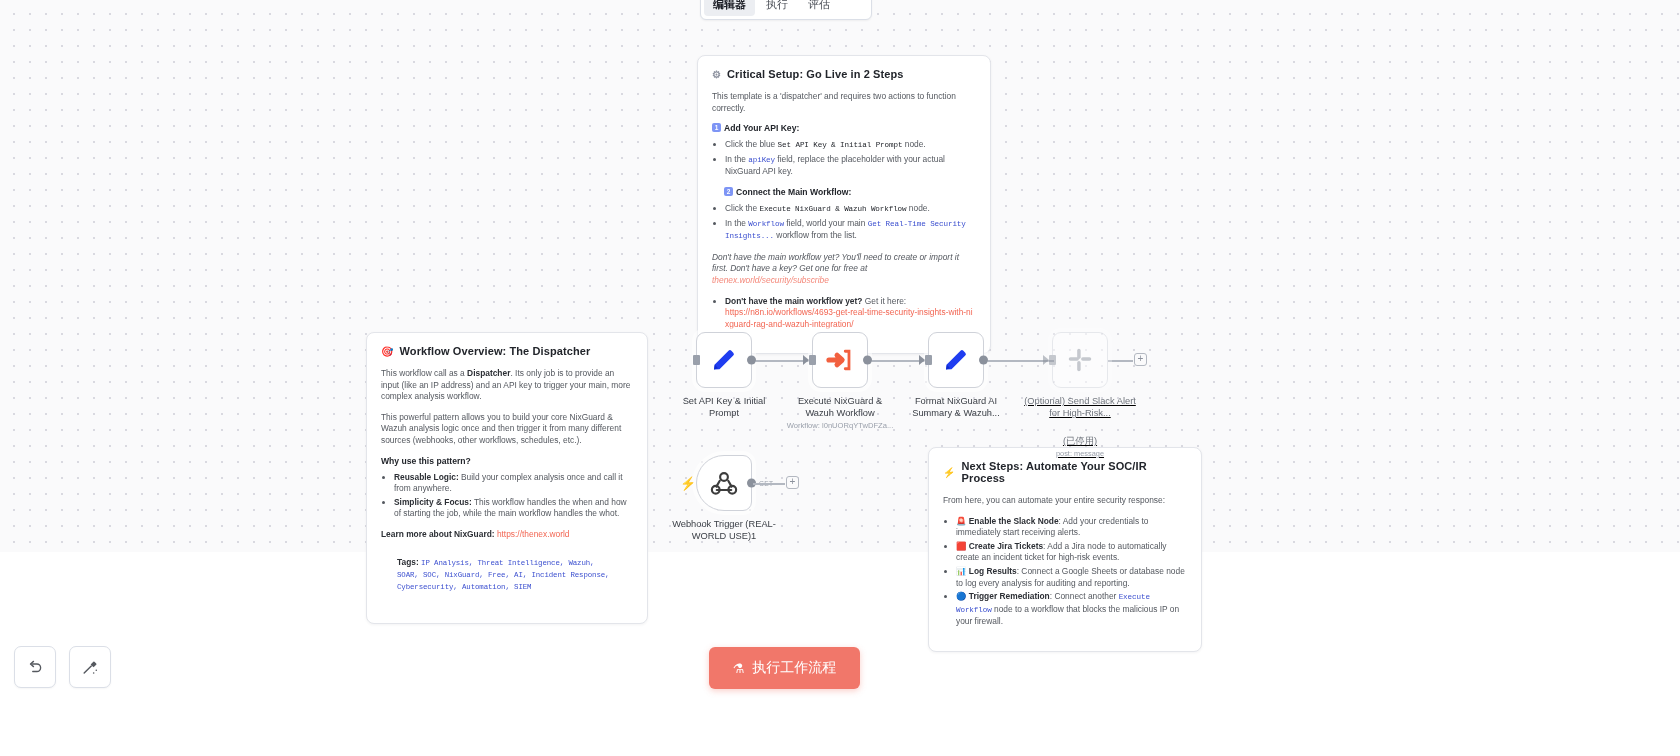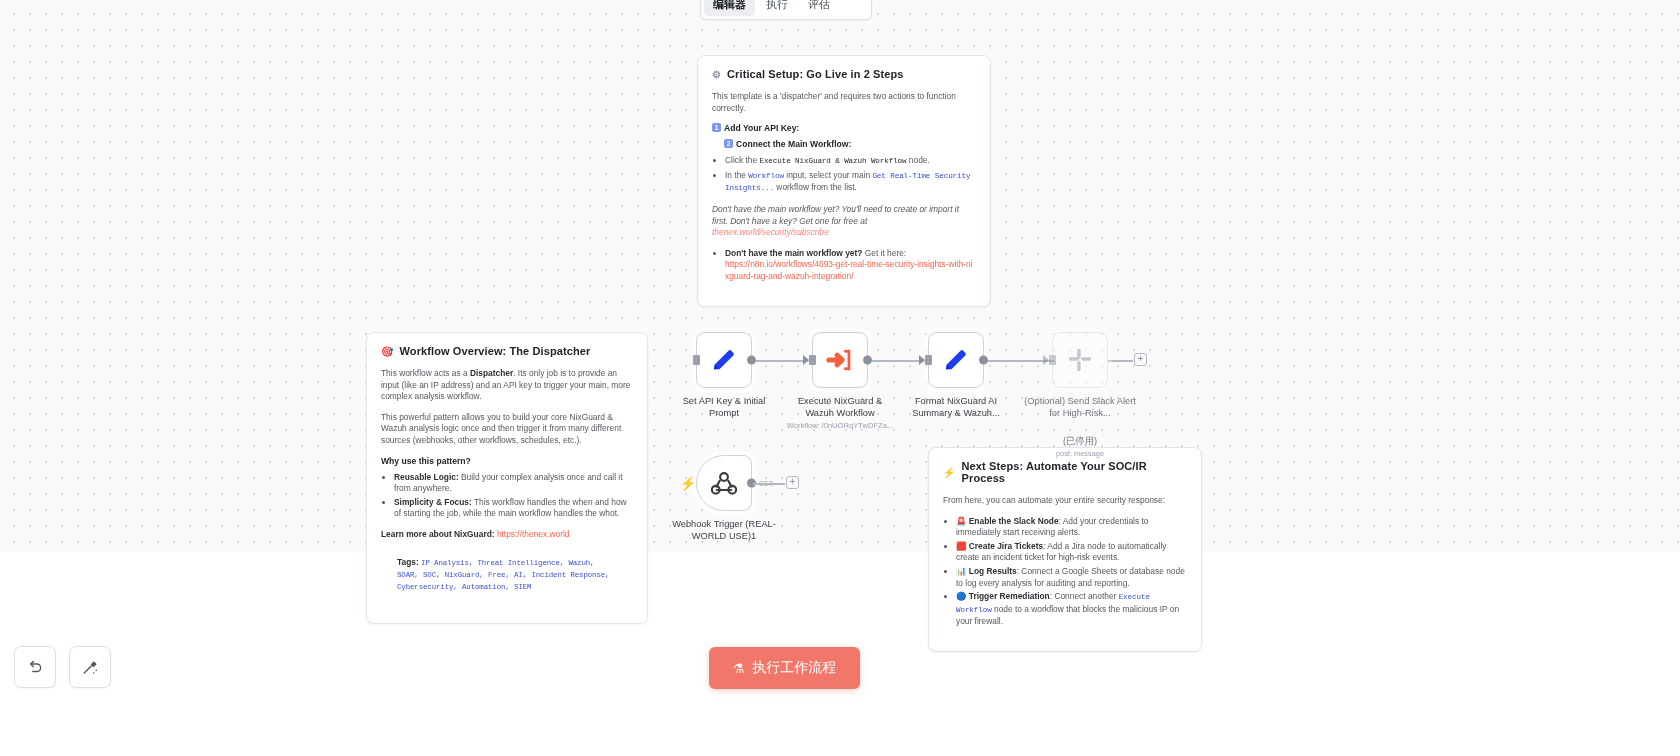--- a/index.html
+++ b/index.html
@@ -254,45 +254,49 @@
   <div class="note" id="note-setup">
     <div class="note-title">
       <span style="font-size:10px;color:#8e93a0;">⚙</span>
       <span>Critical Setup: Go Live in 2 Steps</span>
     </div>
     <p>This template is a 'dispatcher' and requires two actions to function correctly.</p>
 
     <div class="sub-head">
       <span class="step-badge">1</span><span>Add Your API Key:</span>
     </div>
+    <ul>
+      <li><span>Click the blue </span><span class="mono dark">Set API Key &amp; Initial Prompt</span><span> node.</span></li>
+      <li><span>In the </span><span class="mono">apiKey</span><span> field, replace the placeholder with your actual NixGuard API key.</span></li>
+    </ul>
 
     <div class="sub-head indent">
       <span class="step-badge">2</span><span>Connect the Main Workflow:</span>
     </div>
     <ul>
       <li><span>Click the </span><span class="mono dark">Execute NixGuard &amp; Wazuh Workflow</span><span> node.</span></li>
-      <li><span>In the </span><span class="mono">Workflow</span><span> input, select your main </span><span class="mono">Get Real-Time Security Insights...</span><span> workflow from the list.</span></li>
+      <li><span>In the </span><span class="mono">Workflow</span><span> field, world your main </span><span class="mono">Get Real-Time Security Insights...</span><span> workflow from the list.</span></li>
     </ul>
 
     <p class="it"><span>Don't have the main workflow yet? You'll need to create or import it first. Don't have a key? Get one for free at </span><span class="lnk soft">thenex.world/security/subscribe</span></p>
 
     <ul>
       <li>
         <b>Don't have the main workflow yet?</b><span> Get it here:</span><br>
         <span class="lnk" style="word-break:break-all;text-align:center;">https://n8n.io/workflows/4693-get-real-time-security-insights-with-nixguard-rag-and-wazuh-integration/</span>
       </li>
     </ul>
   </div>
 
   <div class="note" id="note-overview">
     <div class="note-title">
       <span style="font-size:10px;">🎯</span>
       <span>Workflow Overview: The Dispatcher</span>
     </div>
-    <p><span>This workflow acts as a </span><b>Dispatcher</b><span>. Its only job is to provide an input (like an IP address) and an API key to trigger your main, more complex analysis workflow.</span></p>
+    <p><span>This workflow call as a </span><b>Dispatcher</b><span>. Its only job is to provide an input (like an IP address) and an API key to trigger your main, more complex analysis workflow.</span></p>
     <p>This powerful pattern allows you to build your core NixGuard &amp; Wazuh analysis logic once and then trigger it from many different sources (webhooks, other workflows, schedules, etc.).</p>
     <div class="sub-head">Why use this pattern?</div>
     <ul>
       <li><b>Reusable Logic:</b><span> Build your complex analysis once and call it from anywhere.</span></li>
       <li><b>Simplicity &amp; Focus:</b><span> This workflow handles the when and how of starting the job, while the main workflow handles the whot.</span></li>
     </ul>
     <p style="margin-bottom:7px;"><b>Learn more about NixGuard:</b> <span class="lnk">https://thenex.world</span></p>
     <p style="margin:16px;"><b>Tags:</b> <span class="mono" style="font-size:7.4px;line-height:11px;">IP Analysis, Threat Intelligence, Wazuh, SOAR, SOC, NixGuard, Free, AI, Incident Response, Cybersecurity, Automation, SIEM</span></p>
   </div>
 
@@ -347,21 +351,21 @@
       <span class="port left"></span>
       <span class="port dot"></span>
       <svg width="30" height="30" viewBox="0 0 24 24">
         <path d="M4 19.5 L4.6 15.6 L15.6 4.6 a1.6 1.6 0 0 1 2.3 0 l1.5 1.5 a1.6 1.6 0 0 1 0 2.3 L8.4 19.4 Z" fill="#1f3df0"></path>
         <path d="M4 19.5 L4.6 15.6 L7.2 18.6 Z" fill="#0f2bd0"></path>
       </svg>
     </div>
     <div class="node-label">Format NixGuard AI Summary &amp; Wazuh...</div>
   </div>
 
-  <div class="node-wrap" style="left:1052px; top:332px;">
+  <div class="node-wrap" style="left:1052px; top:332px;text-decoration:underline;">
     <div class="node-box disabled" style="opacity:.55;">
       <span class="arrow-in"></span>
       <span class="port left"></span>
       <svg width="26" height="26" viewBox="0 0 24 24">
         <g fill="#9aa0ab">
           <rect x="9.4" y="1.6" width="3.2" height="9.4" rx="1.6"></rect>
           <rect x="9.4" y="13" width="3.2" height="9.4" rx="1.6"></rect>
           <rect x="1.6" y="9.4" width="9.4" height="3.2" rx="1.6"></rect>
           <rect x="13" y="9.4" width="9.4" height="3.2" rx="1.6"></rect>
         </g>

